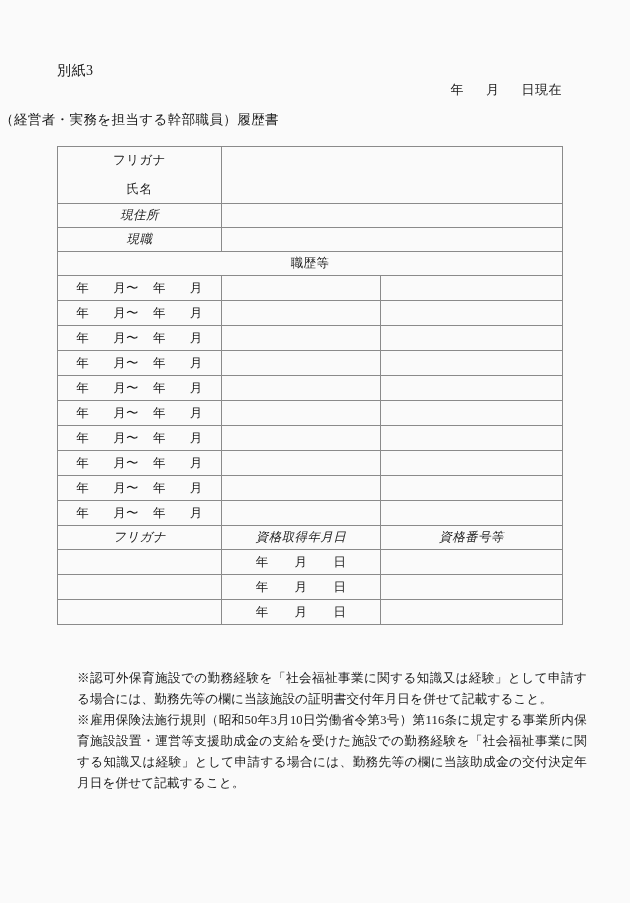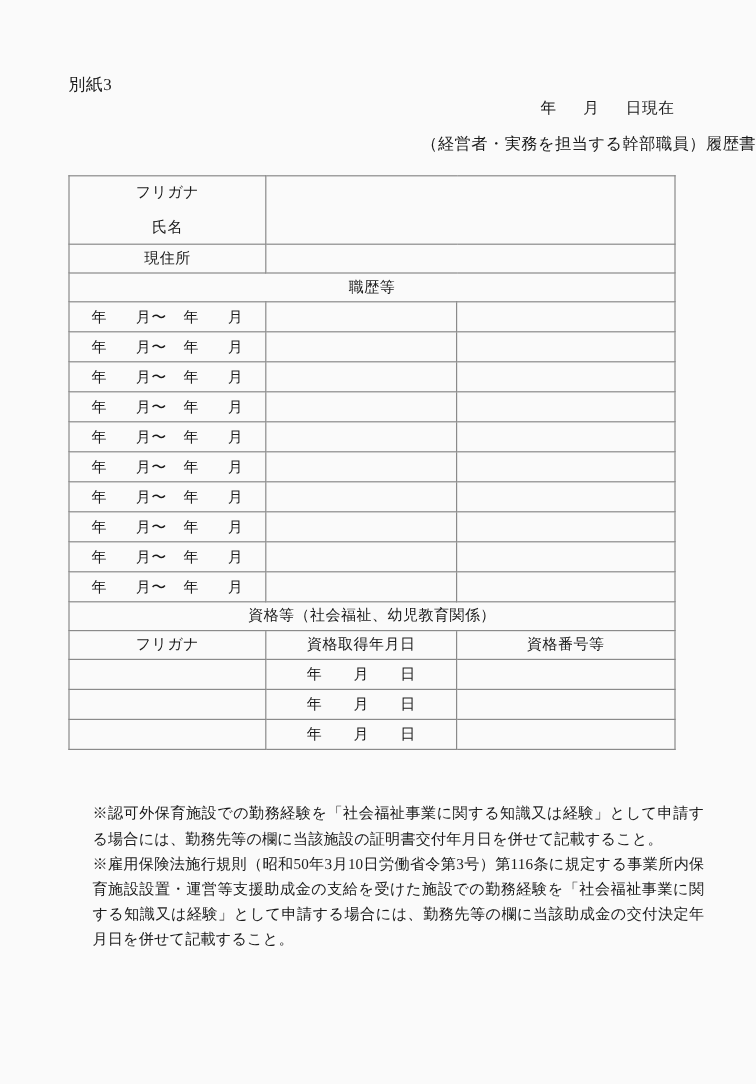--- a/index.html
+++ b/index.html
@@ -38,21 +38,21 @@
   }
   .asof-line .gap {
     display: inline-block;
     width: 22px;
   }
   .doc-title {
     position: absolute;
     left: 0;
     right: 0;
     top: 111px;
-    text-align: right;
+    text-align: left;
     font-size: 13.5px;
     letter-spacing: 0.4px;
   }
 
   
   .form-table {
     position: absolute;
     left: 57px;
     top: 146px;
     width: 505px;
@@ -73,21 +73,21 @@
   .col-c { width: 182px; }
 
   .r-name { height: 56px; }
   .name-stack {
     display: flex;
     flex-direction: column;
     justify-content: center;
     gap: 12px;
     height: 56px;
   }
-  .r-std { height: 24px; }
+  .r-std { height: 24px; font-style: italic; }
   .r-section { height: 24px; }
   .r-period { height: 25px; }
   .r-qual { height: 25px; }
 
   .period-cell {
     letter-spacing: 0.4px;
   }
   .period-cell .sp-s { display: inline-block; width: 24px; }
   .period-cell .sp-m { display: inline-block; width: 14px; }
 
@@ -140,20 +140,24 @@
           </div>
         </td>
         <td class="blank" colspan="2"></td>
       </tr>
 
       <tr class="r-std">
         <td>現住所</td>
         <td class="blank" colspan="2"></td>
       </tr>
 
+      <tr class="r-std">
+        <td>現職</td>
+        <td class="blank" colspan="2"></td>
+      </tr>
 
       <tr class="r-section">
         <td colspan="3">職歴等</td>
       </tr>
 
 
       <tr class="r-period">
         <td class="period-cell"><span>年</span><span class="sp-s"></span><span>月〜</span><span class="sp-m"></span><span>年</span><span class="sp-s"></span><span>月</span></td>
         <td class="blank"></td>
         <td class="blank"></td>
@@ -197,23 +201,20 @@
         <td class="period-cell"><span>年</span><span class="sp-s"></span><span>月〜</span><span class="sp-m"></span><span>年</span><span class="sp-s"></span><span>月</span></td>
         <td class="blank"></td>
         <td class="blank"></td>
       </tr>
       <tr class="r-period">
         <td class="period-cell"><span>年</span><span class="sp-s"></span><span>月〜</span><span class="sp-m"></span><span>年</span><span class="sp-s"></span><span>月</span></td>
         <td class="blank"></td>
         <td class="blank"></td>
       </tr>
 
-      <tr class="r-section">
-        <td colspan="3">資格等（社会福祉、幼児教育関係）</td>
-      </tr>
 
       <tr class="r-std">
         <td>フリガナ</td>
         <td>資格取得年月日</td>
         <td>資格番号等</td>
       </tr>
 
       <tr class="r-qual">
         <td class="blank"></td>
         <td class="date-cell"><span>年</span><span class="sp-s"></span><span>月</span><span class="sp-s"></span><span>日</span></td>

